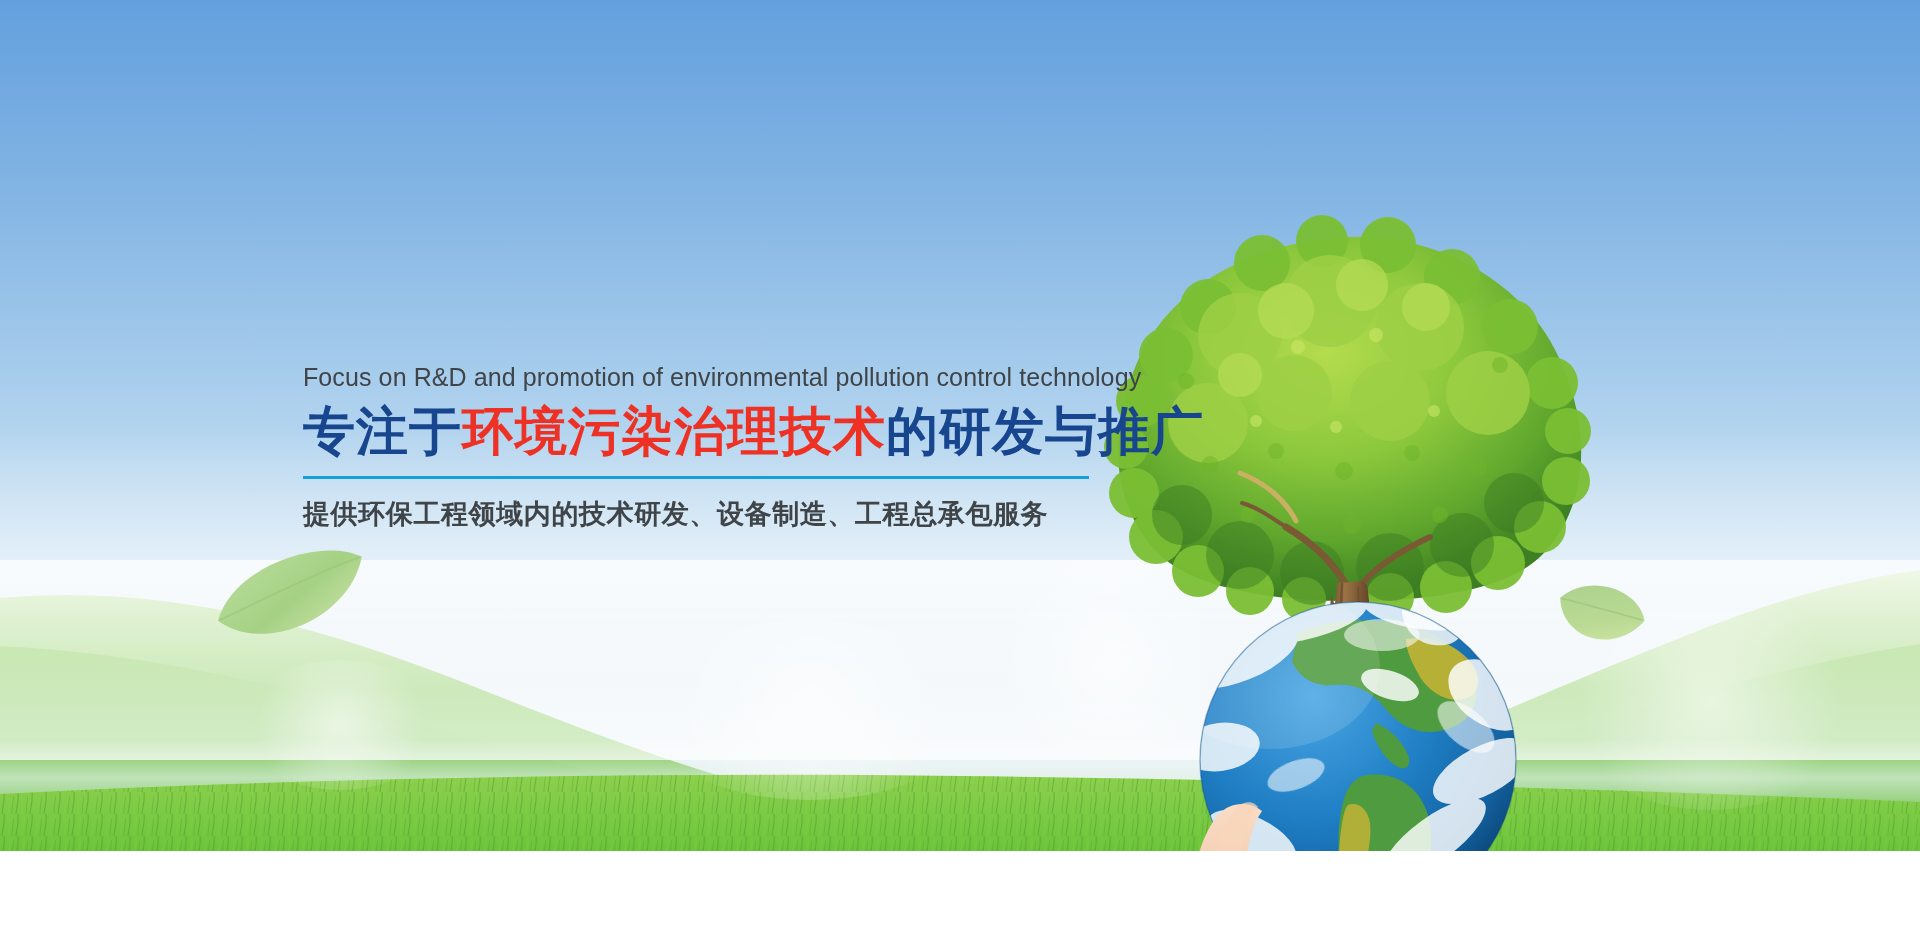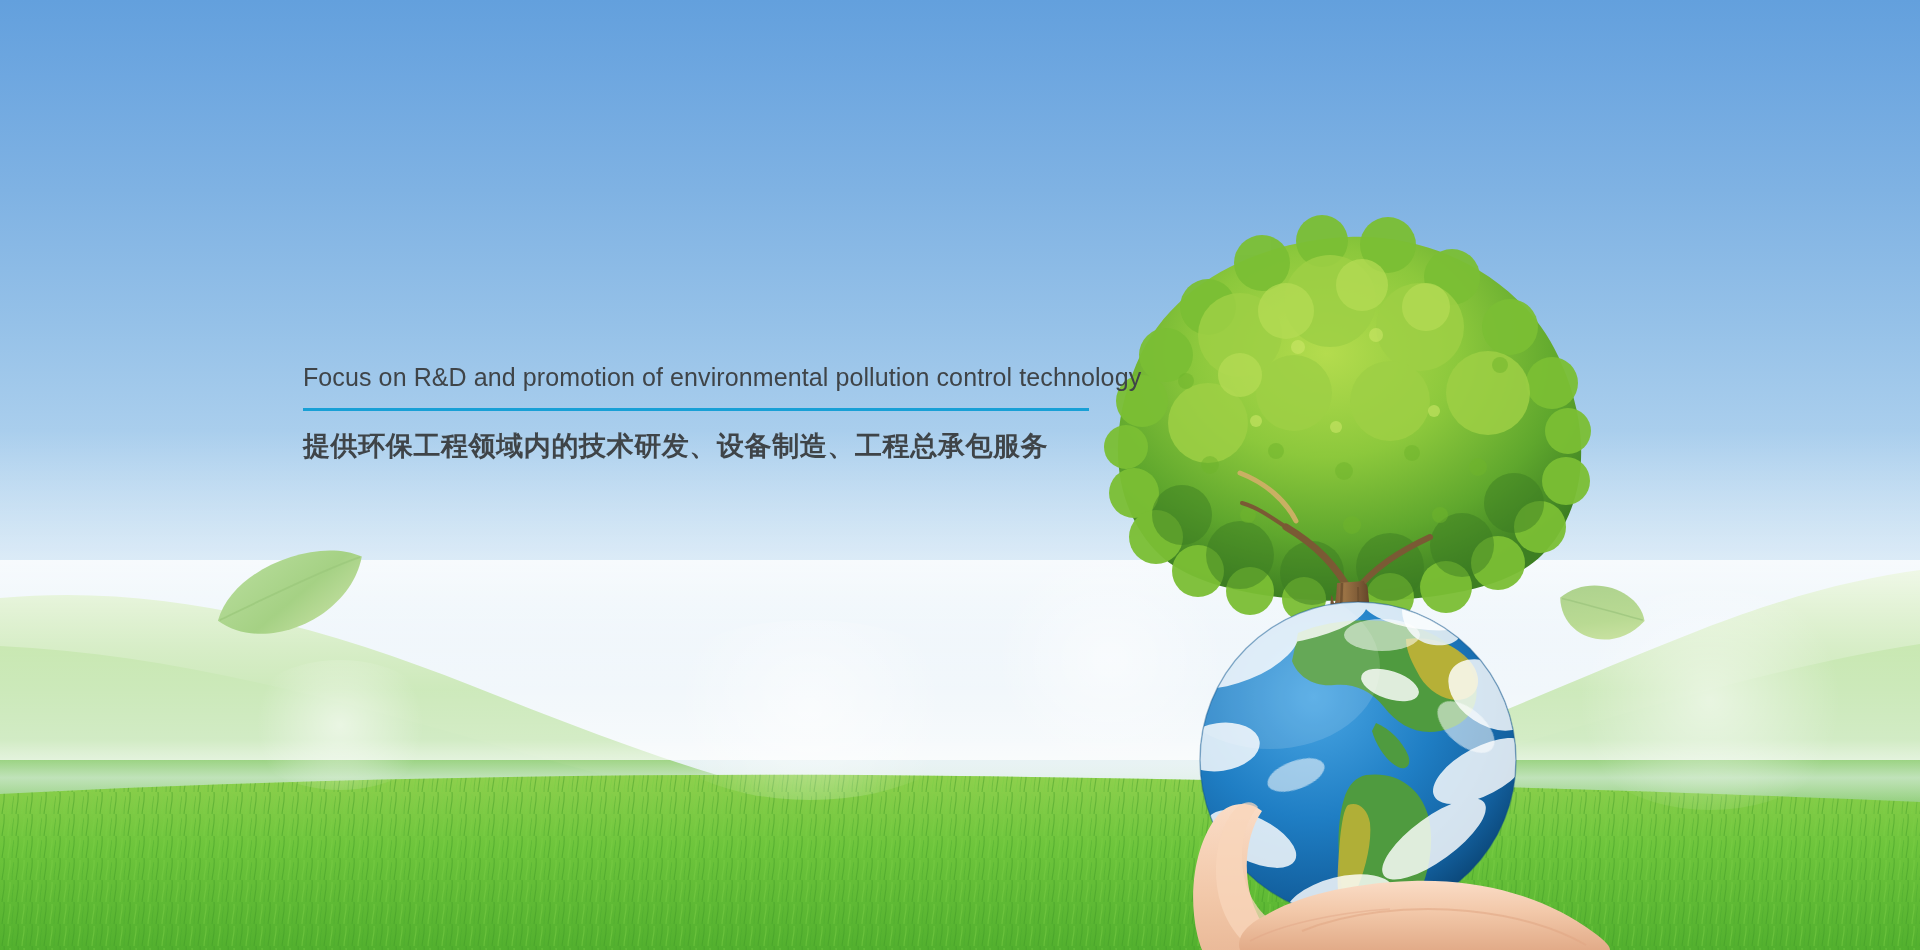--- a/index.html
+++ b/index.html
@@ -3,21 +3,21 @@
 <meta charset="utf-8">
 <title>Environmental Banner</title>
 <style>
   html,body{margin:0;padding:0;}
   body{
     width:1920px;height:950px;overflow:hidden;
     font-family:"Liberation Sans","DejaVu Sans",sans-serif;
     background:#ffffff;
   }
   .banner{
-    position:relative;width:1920px;height:950px;overflow:hidden;
+    position:relative;width:1920px;height:851px;overflow:hidden;
     background:linear-gradient(to bottom,
       #63a0dd 0%,
       #6ea7e0 8%,
       #7fb2e3 20%,
       #95c1e8 34%,
       #aed1ee 48%,
       #c6dff2 60%,
       #d8e9f5 70%,
       #e2eef5 78%,
       #e6f0f5 86%,
@@ -371,19 +371,20 @@
                  C512,723 520,730 520,735 L150,735 C146,722 156,710 176,700 Z" fill="url(#handG)"></path>
         <path d="M212,716 C256,698 318,690 378,696 C428,701 468,714 496,730" stroke="#e0a584" stroke-width="2" fill="none" opacity=".55"></path>
         <path d="M160,726 C190,710 242,698 300,694" stroke="#e0a584" stroke-width="1.6" fill="none" opacity=".45"></path>
       </g>
     </svg>
   </div>
 
   <div class="copy">
     <p class="eng">Focus on R&amp;D and promotion of environmental pollution control technology</p>
 
+    <h1 class="head"><span class="b">专注于</span><span class="r">环境污染治理技术</span><span class="b">的研发与推广</span></h1>
 
     <div class="rule"></div>
 
     <p class="sub">提供环保工程领域内的技术研发、设备制造、工程总承包服务</p>
   </div>
 
 </div>
 
 </body></html>

